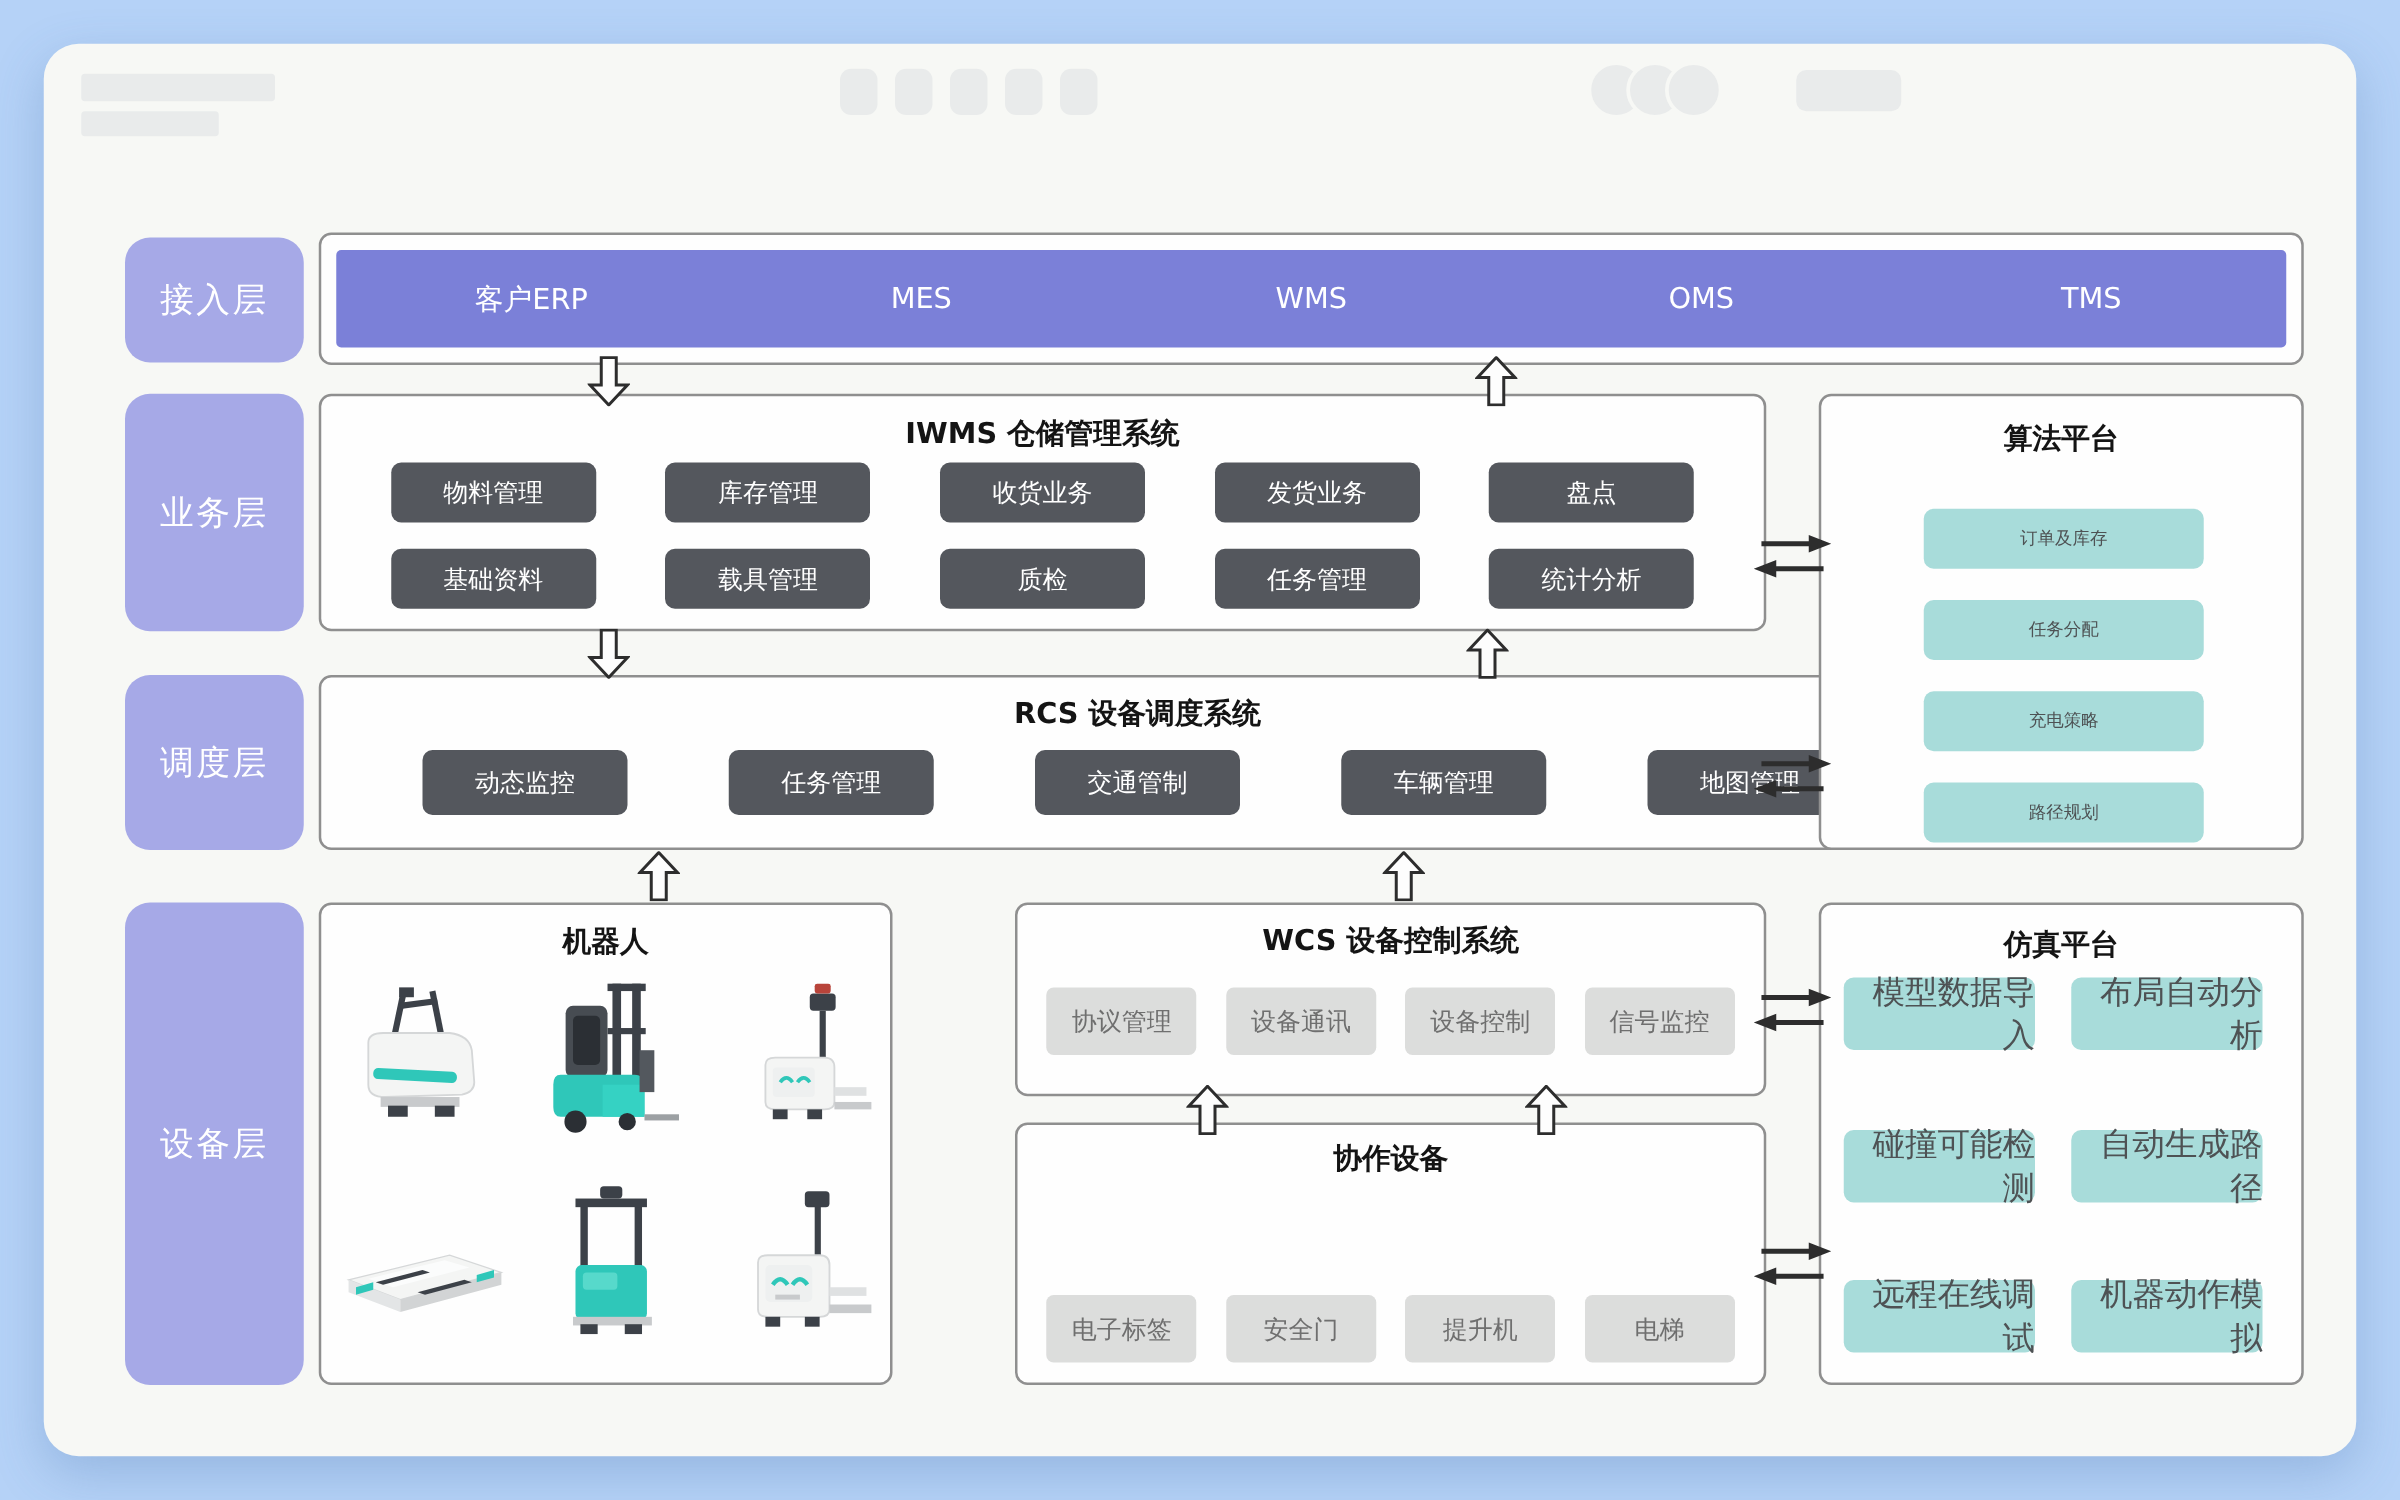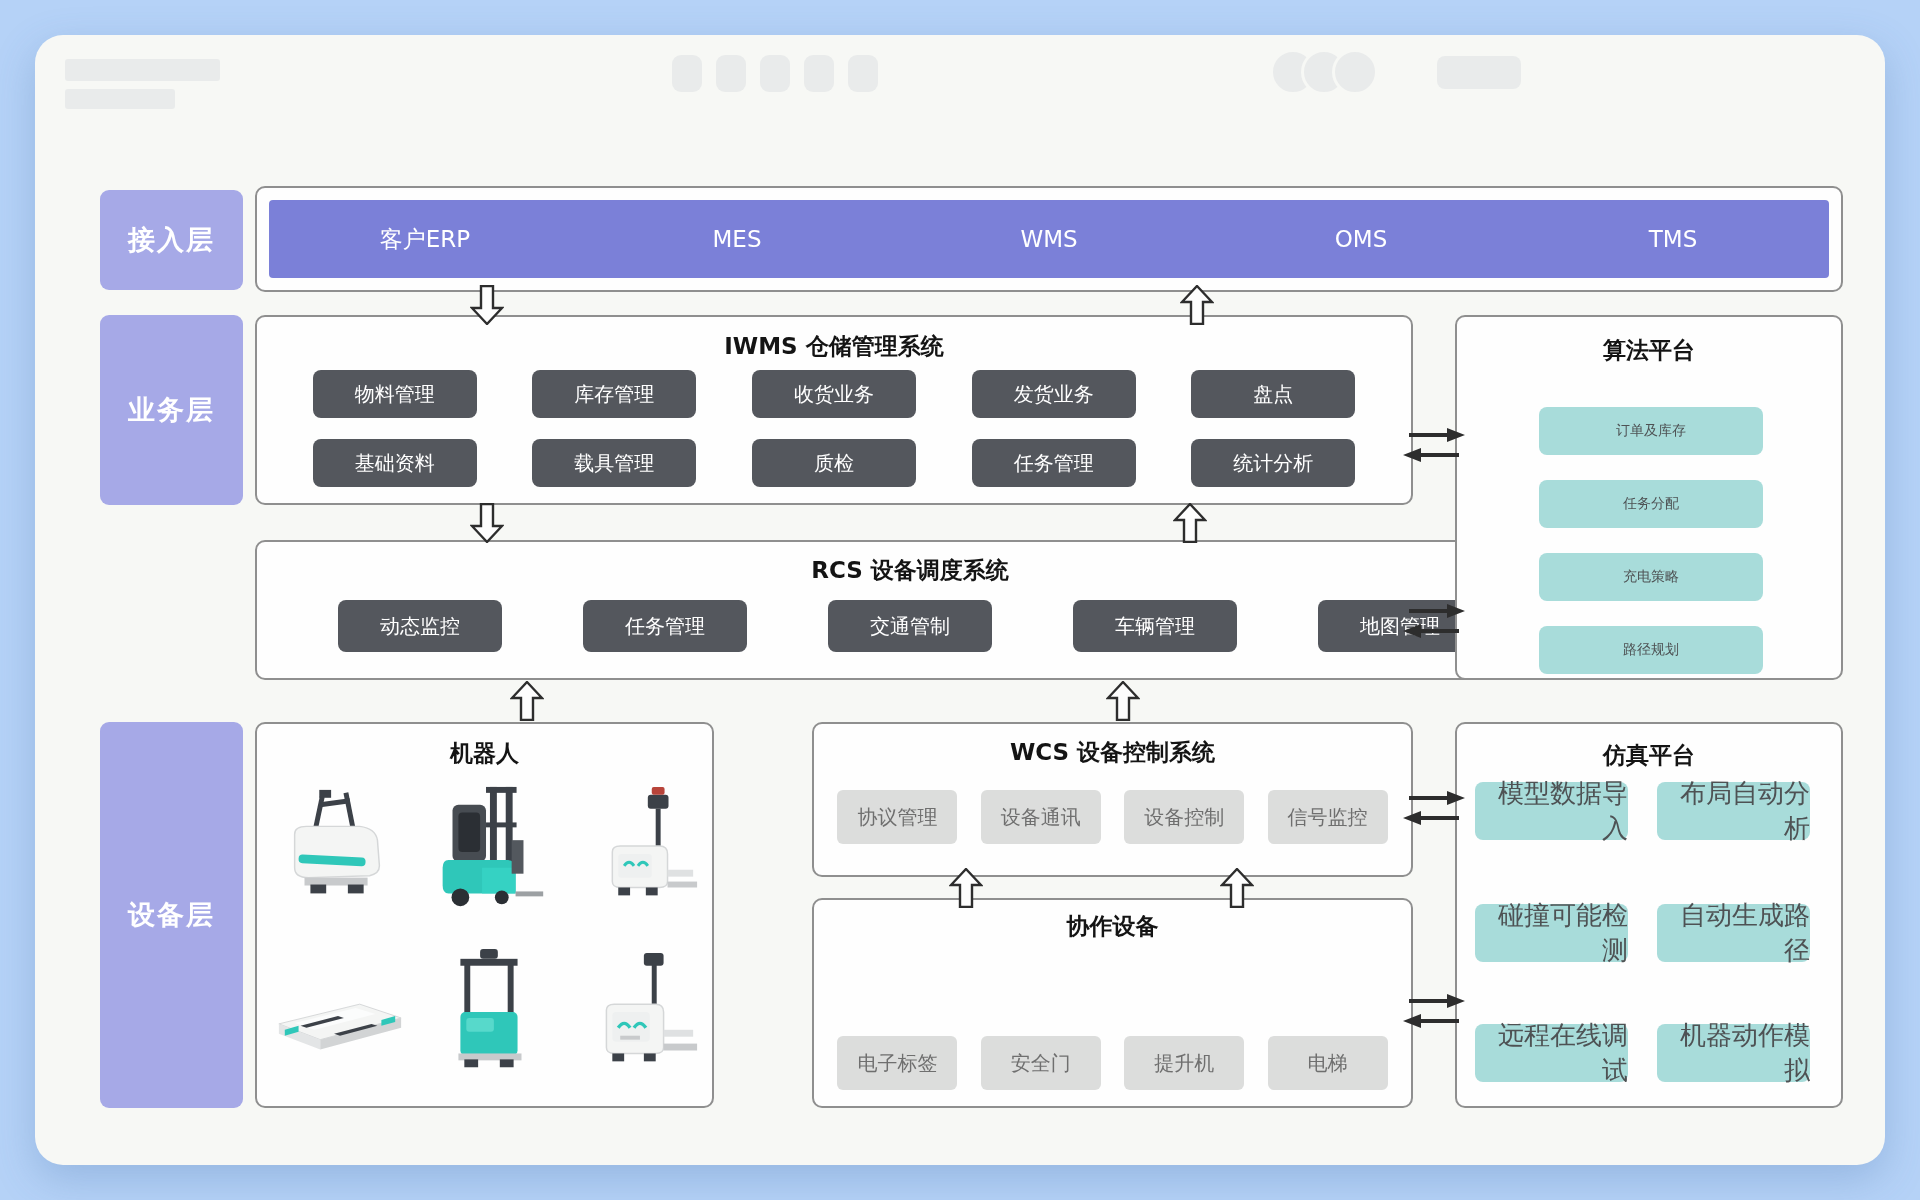--- a/index.html
+++ b/index.html
@@ -14,22 +14,22 @@
         border-radius:28px;box-shadow:0 14px 40px rgba(70,110,170,.28);}
   .abs{position:absolute;}
   
   .ph{background:#e9ebeb;}
   .ph-line1{left:30px;top:24px;width:155px;height:22px;border-radius:3px;}
   .ph-line2{left:30px;top:54px;width:110px;height:20px;border-radius:3px;}
   .ph-tab{top:20px;width:30px;height:37px;border-radius:9px;}
   .ph-circle{top:14px;width:46px;height:46px;border-radius:50%;border:3px solid var(--card);}
   .ph-btn{left:1402px;top:21px;width:84px;height:33px;border-radius:8px;}
   
-  .layer{left:65px;width:143px;background:var(--label);border-radius:9px;color:#fff;
-         display:flex;align-items:center;justify-content:center;font-size:27px;font-weight:bold;letter-spacing:2px;}
+  .layer{left:65px;width:143px;background:var(--label);border-radius:20px;color:#fff;
+         display:flex;align-items:center;justify-content:center;font-size:27px;font-weight:normal;letter-spacing:2px;}
   
   .box{background:#fefefe;border:2px solid var(--box-border);border-radius:10px;}
   .box-title{position:absolute;left:0;right:0;text-align:center;font-size:23px;font-weight:bold;color:var(--ink);}
   .row{position:absolute;left:0;right:0;display:flex;justify-content:space-evenly;align-items:center;}
   .chip{display:flex;align-items:center;justify-content:center;font-size:20px;}
   .chip-dark{width:164px;height:48px;border-radius:8px;background:var(--dark);color:#fff;}
   .chip-teal{background:var(--teal);color:#4e5254;border-radius:8px;}
   .chip-gray{width:120px;height:54px;border-radius:6px;background:var(--gray);color:#6f6f6f;}
   .access-inner{position:absolute;left:12px;right:12px;top:12px;bottom:12px;background:var(--purple);
                 border-radius:4px;display:flex;align-items:center;}
@@ -57,20 +57,21 @@
   <div class="abs ph ph-tab" style="left:725px"></div>
   <div class="abs ph ph-tab" style="left:769px"></div>
   <div class="abs ph ph-tab" style="left:813px"></div>
   <div class="abs ph ph-circle" style="left:1235px"></div>
   <div class="abs ph ph-circle" style="left:1266px"></div>
   <div class="abs ph ph-circle" style="left:1297px"></div>
   <div class="abs ph ph-btn"></div>
 
   <div class="abs layer" style="top:155px;height:100px">接入层</div>
   <div class="abs layer" style="top:280px;height:190px">业务层</div>
+  <div class="abs layer" style="top:505px;height:140px">调度层</div>
   <div class="abs layer" style="top:687px;height:386px">设备层</div>
 
   <div class="abs box" style="left:220px;top:151px;width:1588px;height:106px">
     <div class="access-inner">
       <span>客户ERP</span>
       <span>MES</span>
       <span>WMS</span>
       <span>OMS</span>
       <span>TMS</span>
     </div>

